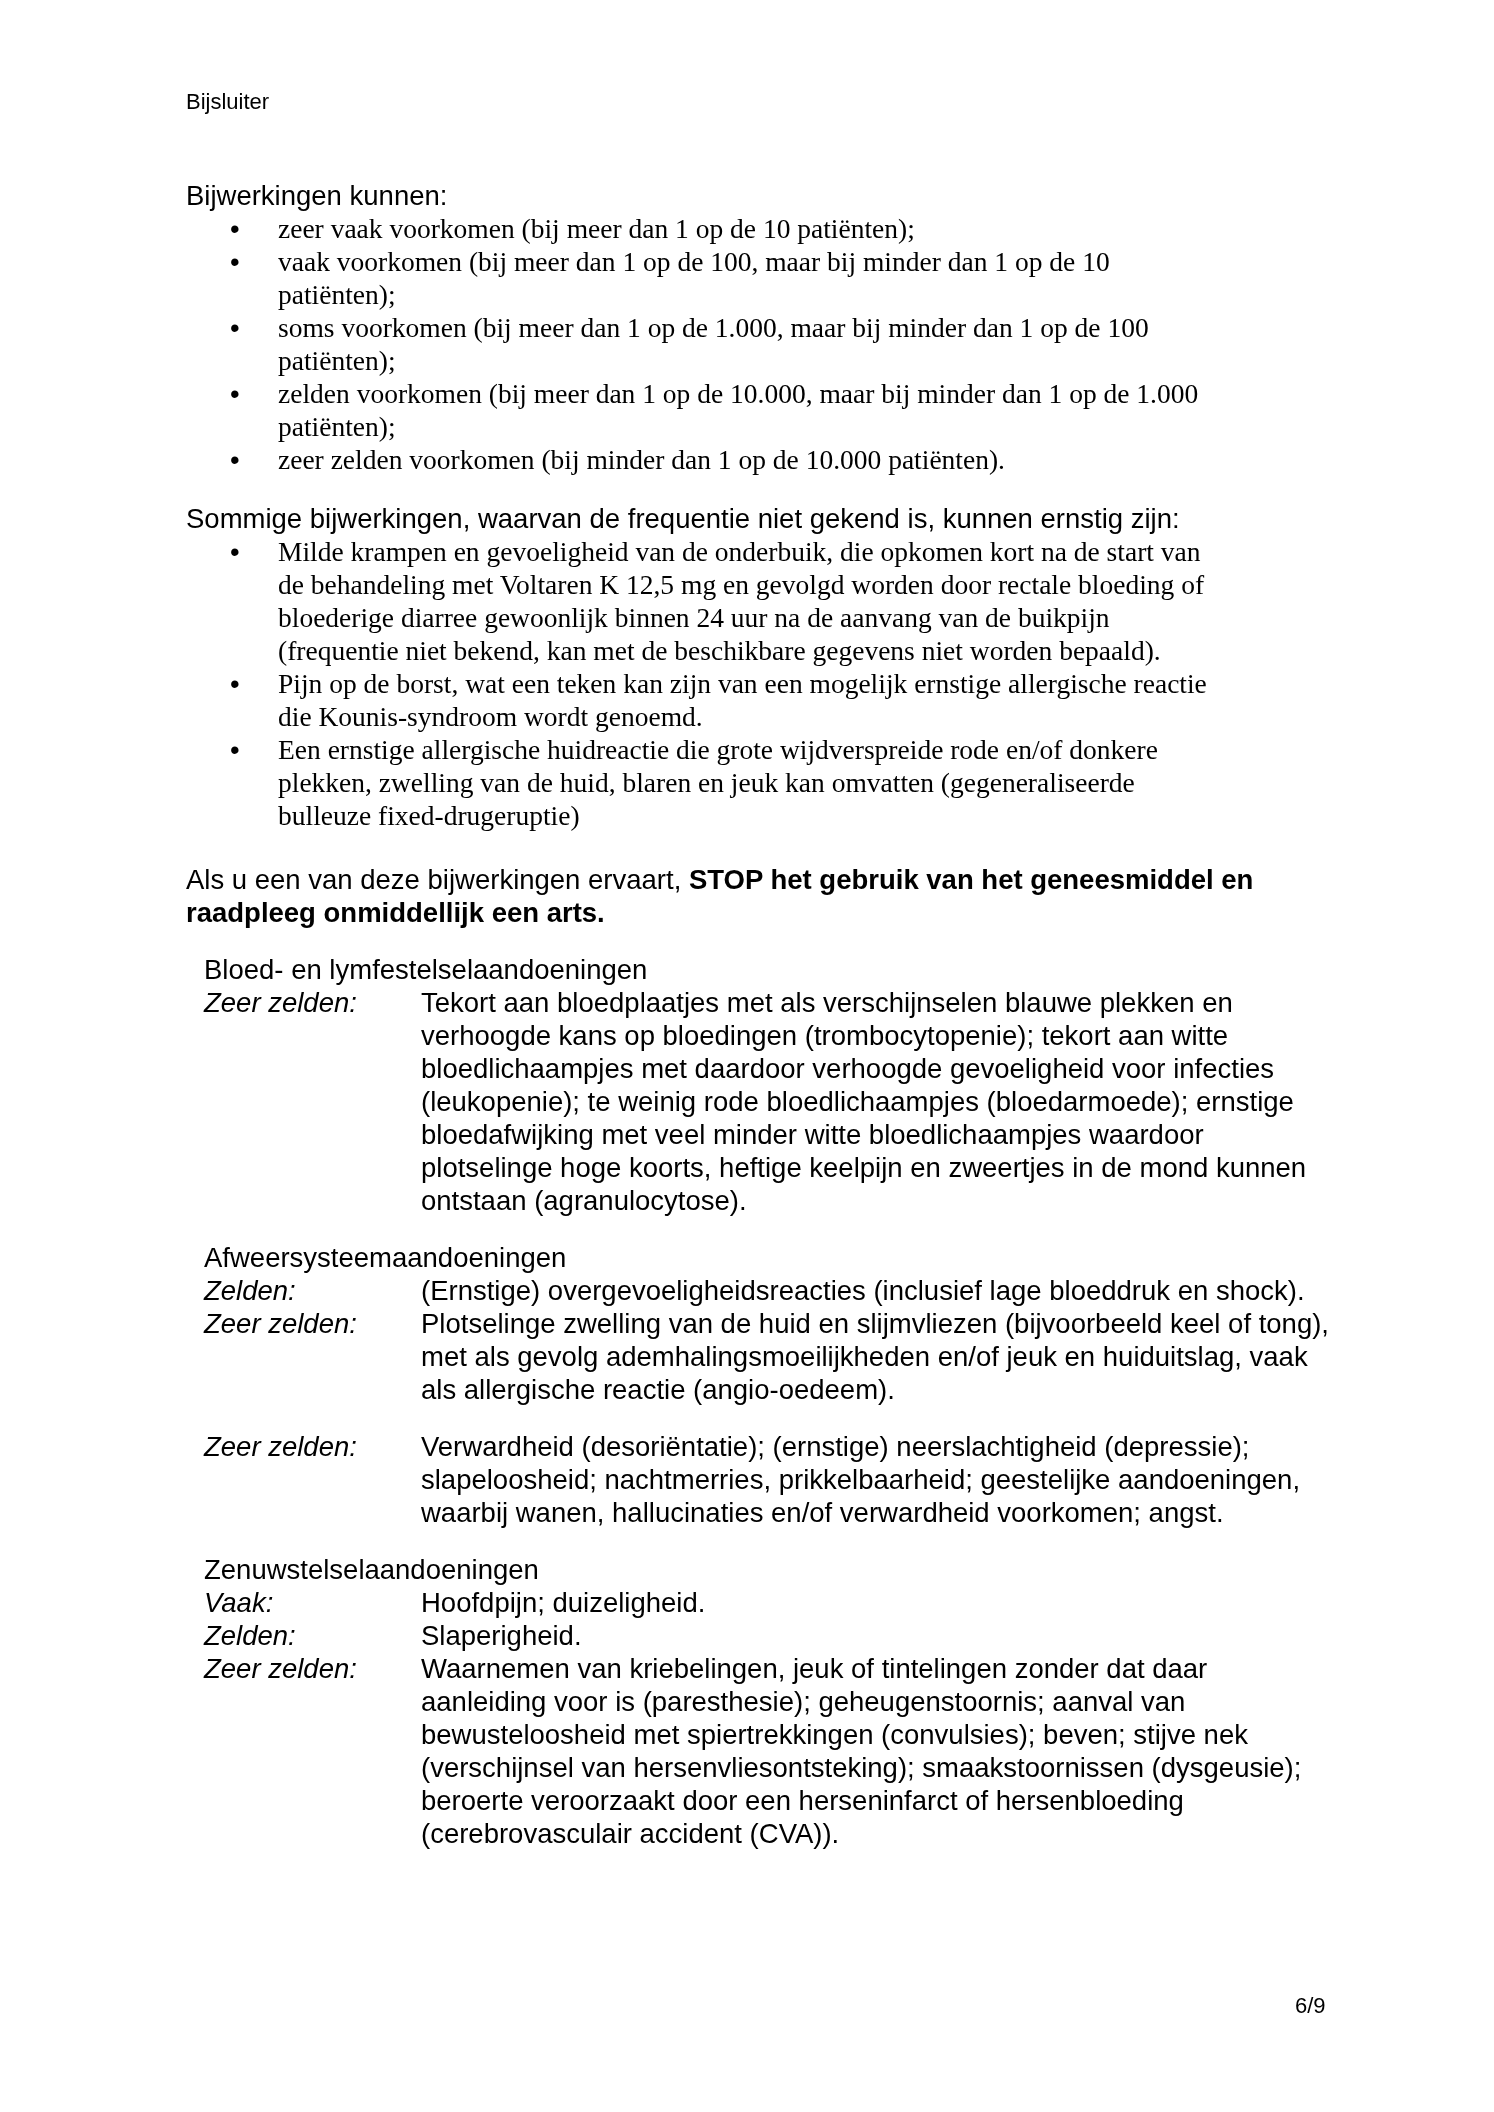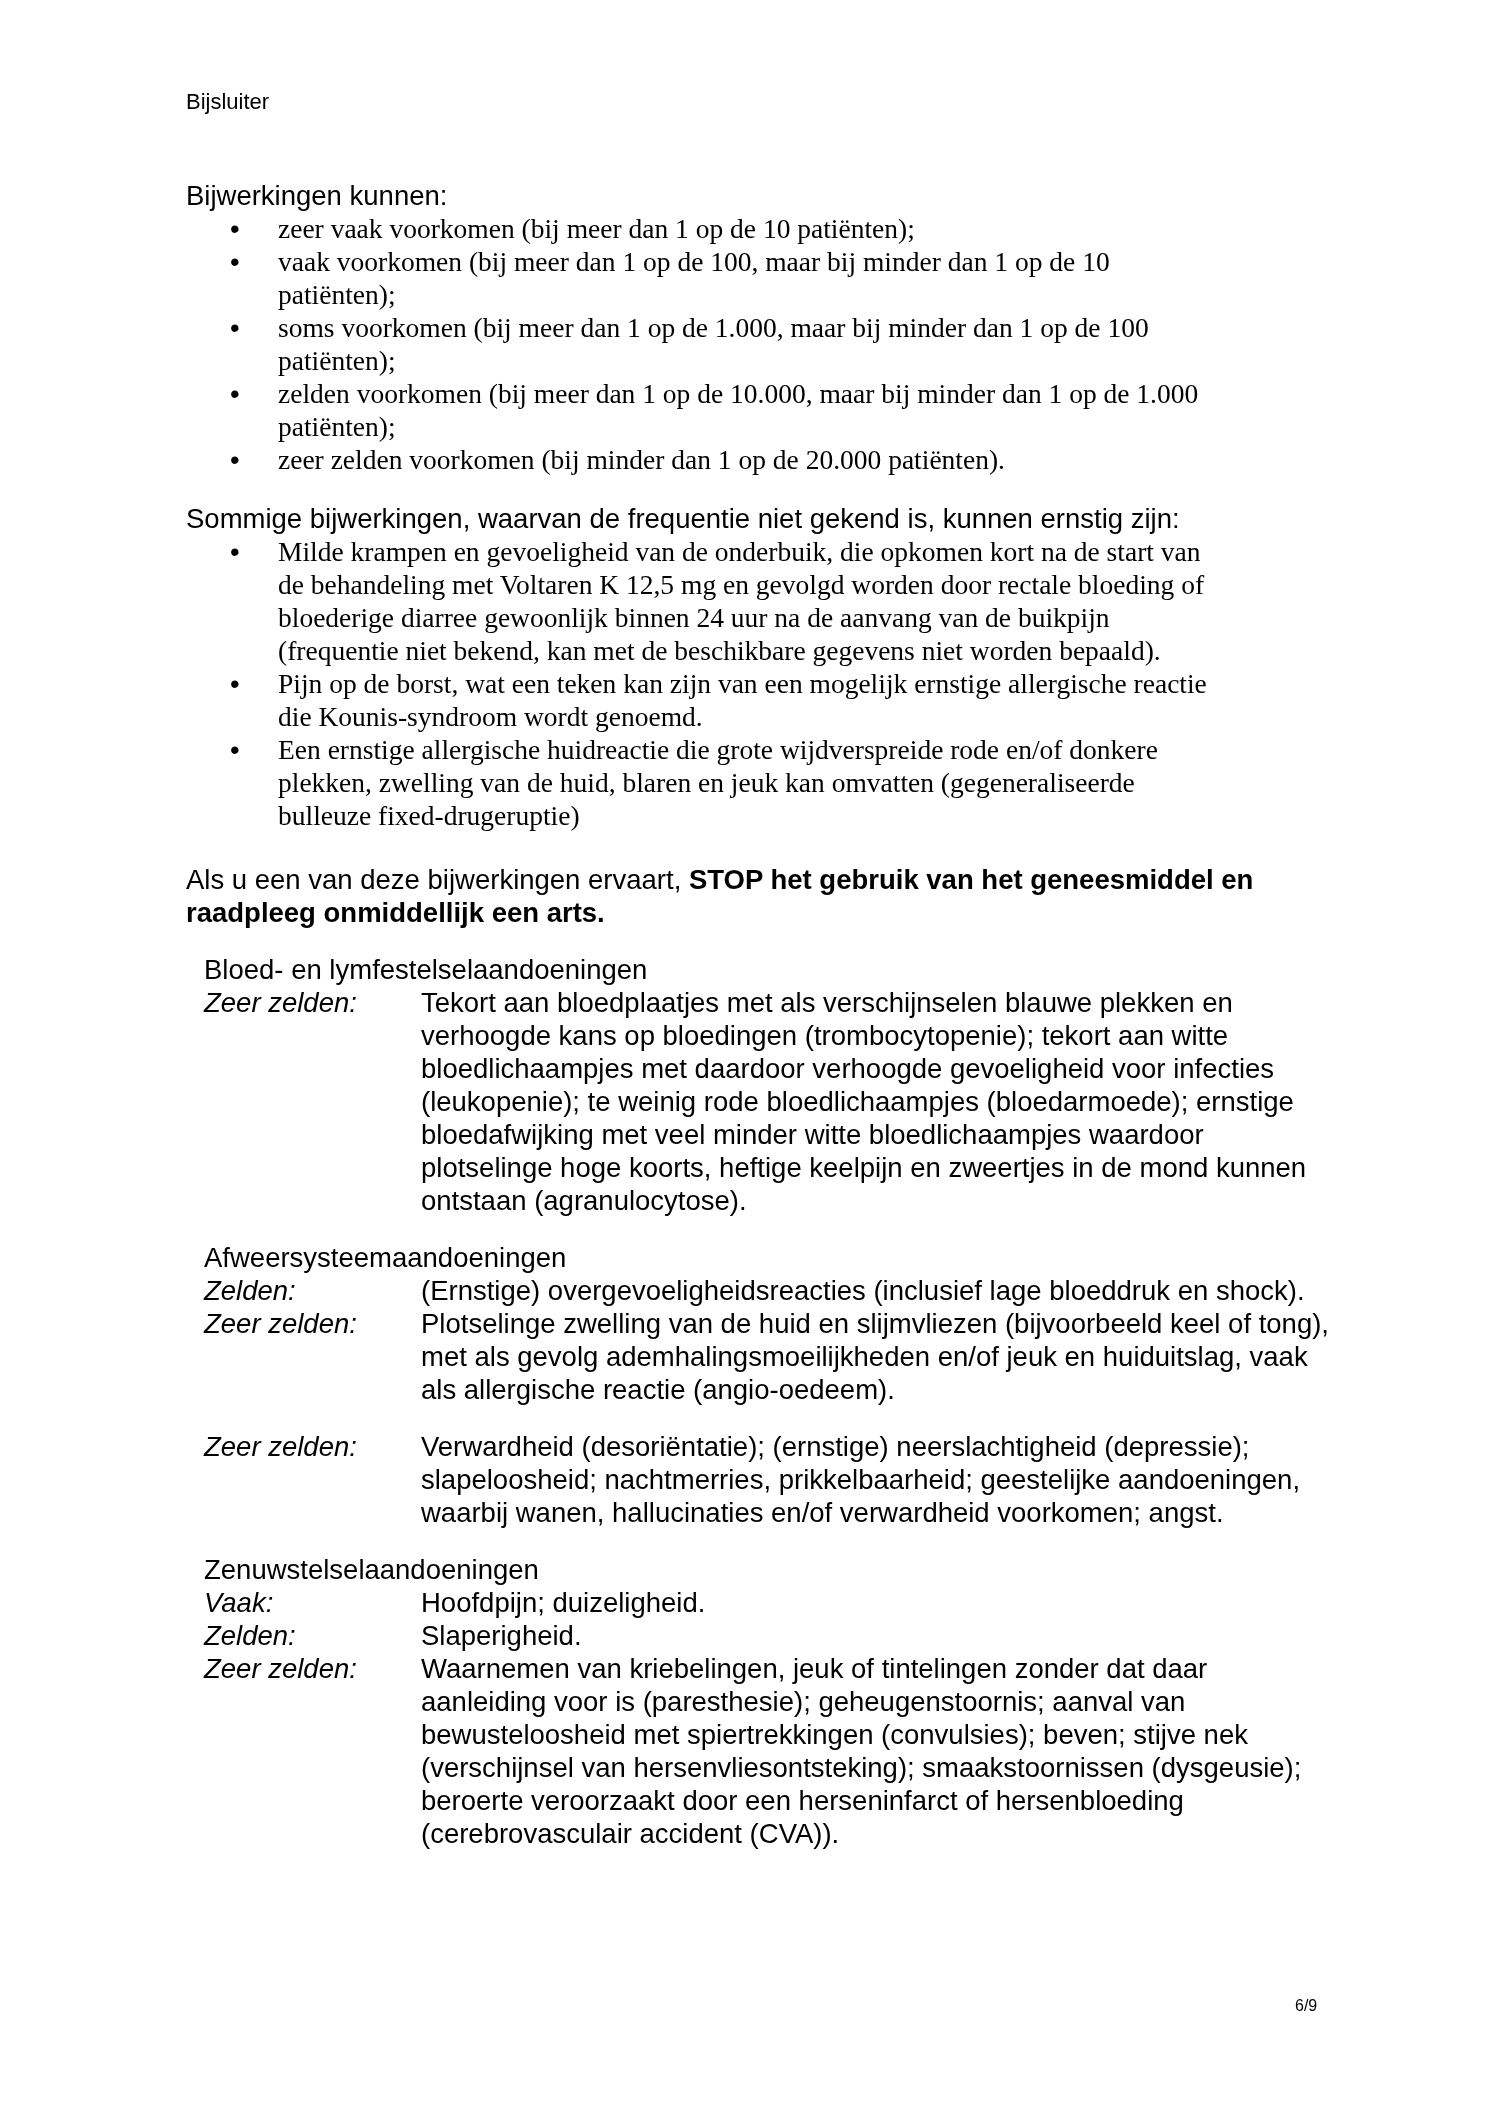--- a/index.html
+++ b/index.html
@@ -50,21 +50,21 @@
     flex: none;
     width: 217px;
     font-style: italic;
   }
   .entry-def { white-space: pre-line; }
 
   .page-number {
     position: absolute;
     left: 1287px;
     top: 1989px;
-    font-size: 16px;
+    font-size: 22px;
     line-height: 33px;
   }
 </style>
 </head>
 <body>
 
 <div class="page">
 
   <div class="doc-header">Bijsluiter</div>
 
@@ -85,21 +85,21 @@
       <span class="bullet-text">soms voorkomen (bij meer dan 1 op de 1.000, maar bij minder dan 1 op de 100
 patiënten);</span>
     </div>
     <div class="bullet-row">
       <span class="bullet-marker">•</span>
       <span class="bullet-text">zelden voorkomen (bij meer dan 1 op de 10.000, maar bij minder dan 1 op de 1.000
 patiënten);</span>
     </div>
     <div class="bullet-row">
       <span class="bullet-marker">•</span>
-      <span class="bullet-text">zeer zelden voorkomen (bij minder dan 1 op de 20.000 patiënten).</span>
+      <span class="bullet-text">zeer zelden voorkomen (bij minder dan 1 op de 10.000 patiënten).</span>
     </div>
   </div>
 
   <div class="lead-second">Sommige bijwerkingen, waarvan de frequentie niet gekend is, kunnen ernstig zijn:</div>
 
   <div class="bullet-list">
     <div class="bullet-row">
       <span class="bullet-marker">•</span>
       <span class="bullet-text">Milde krampen en gevoeligheid van de onderbuik, die opkomen kort na de start van
 de behandeling met Voltaren K 12,5 mg en gevolgd worden door rectale bloeding of

